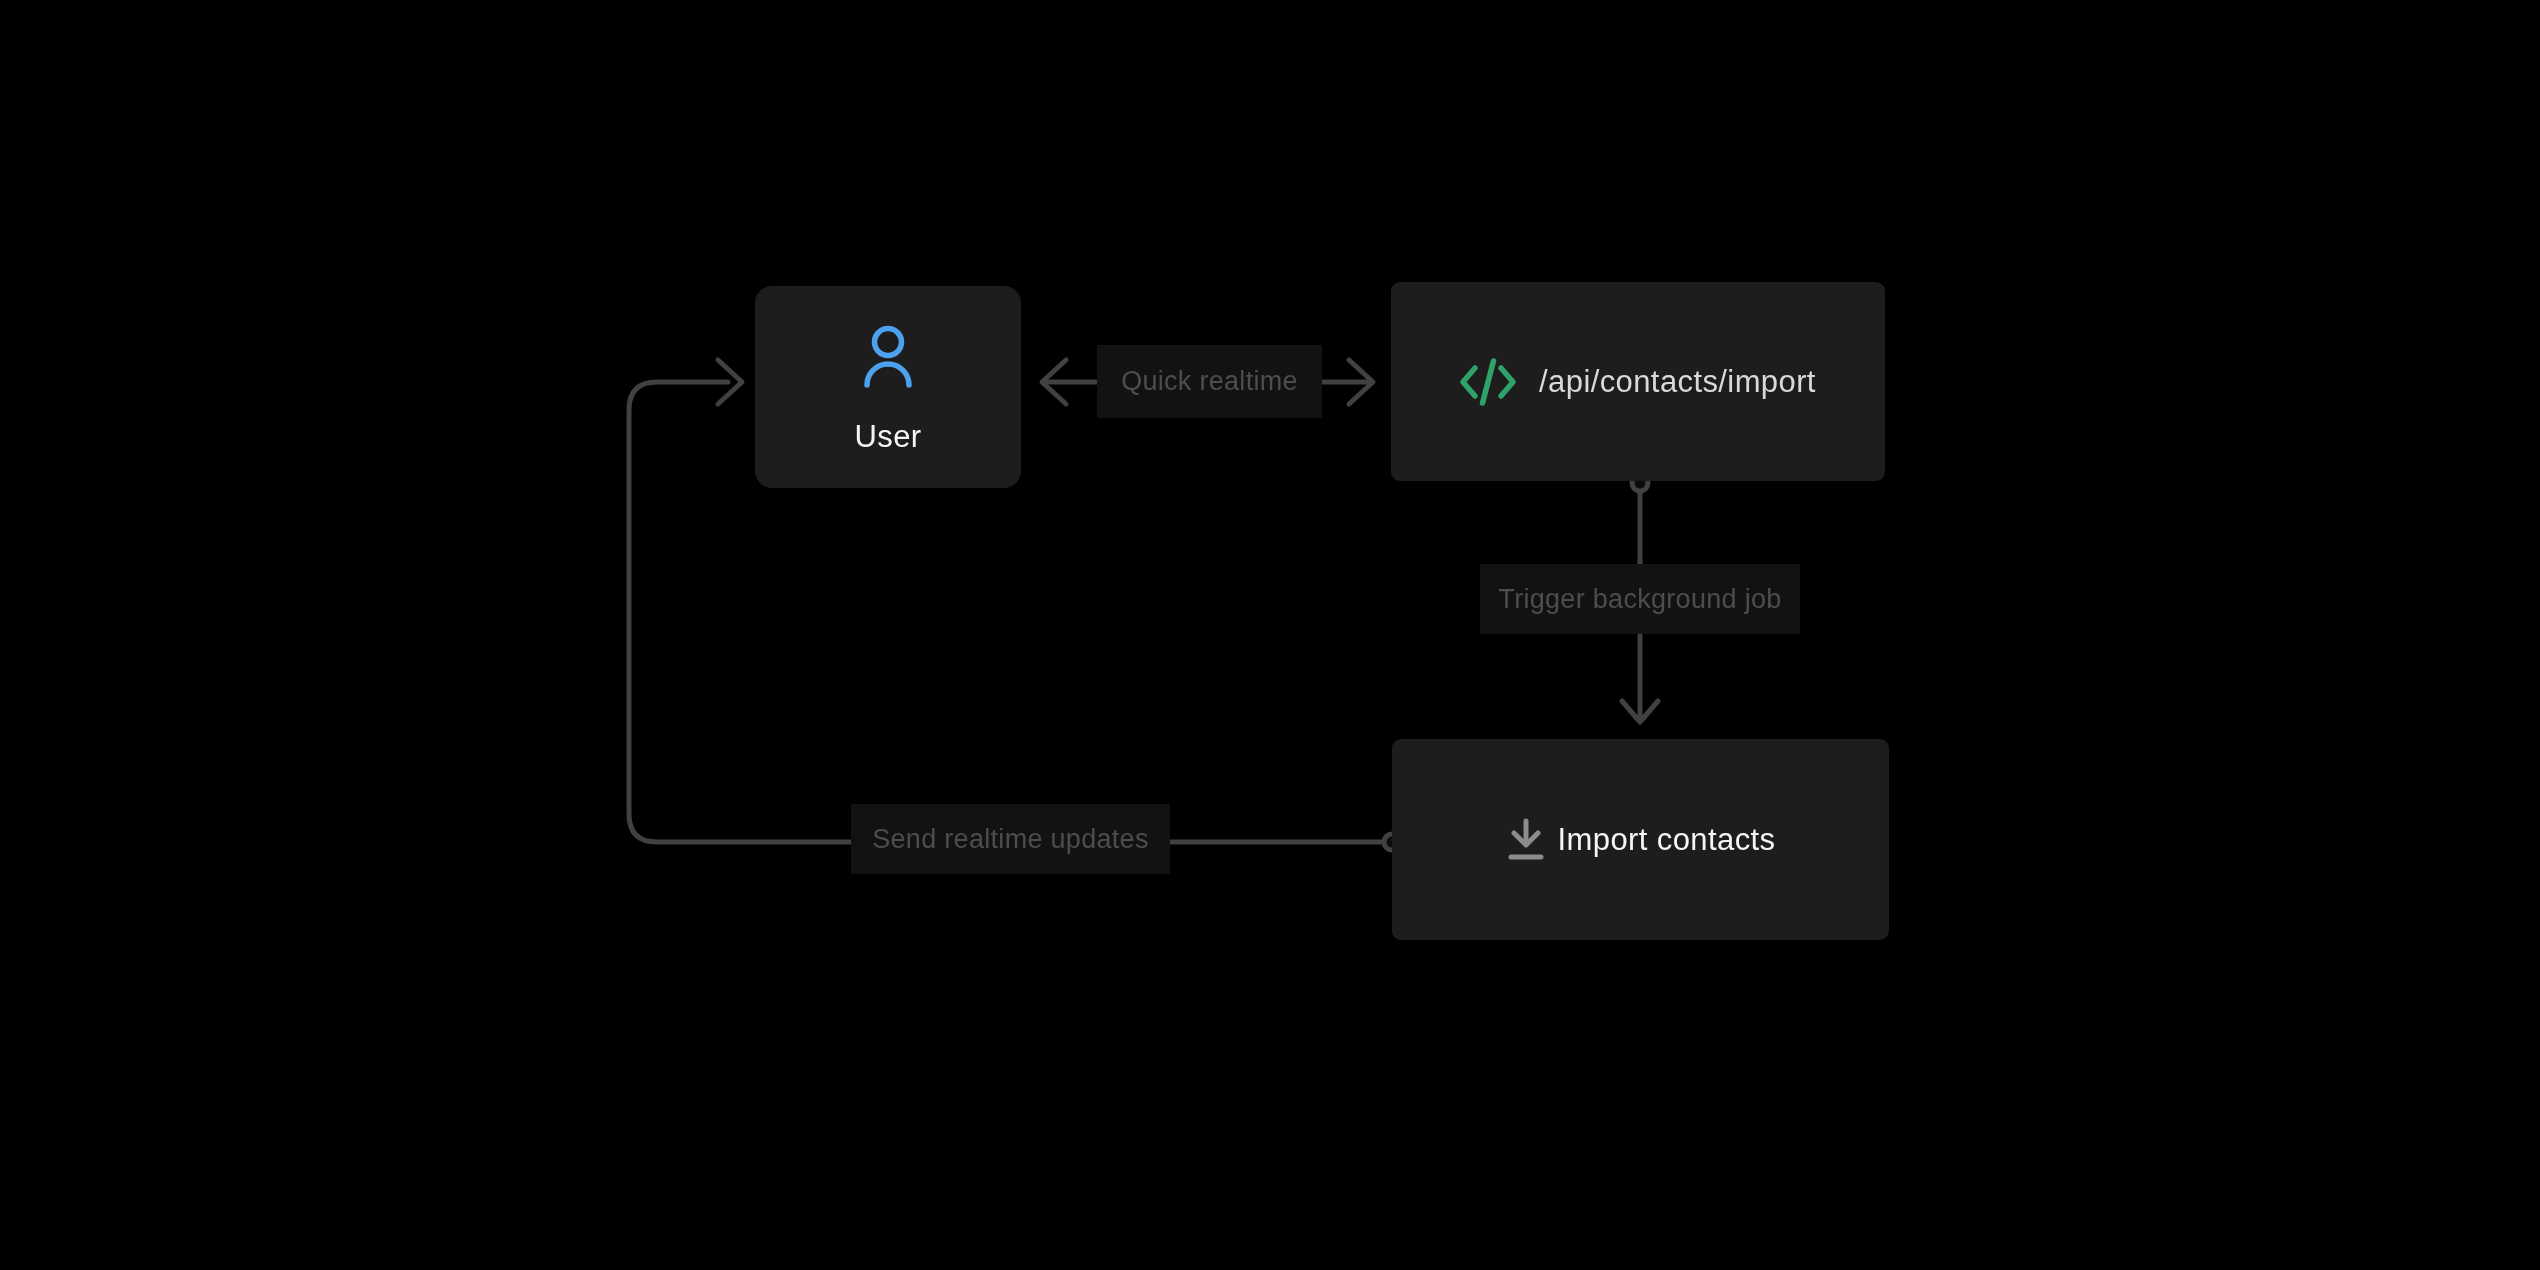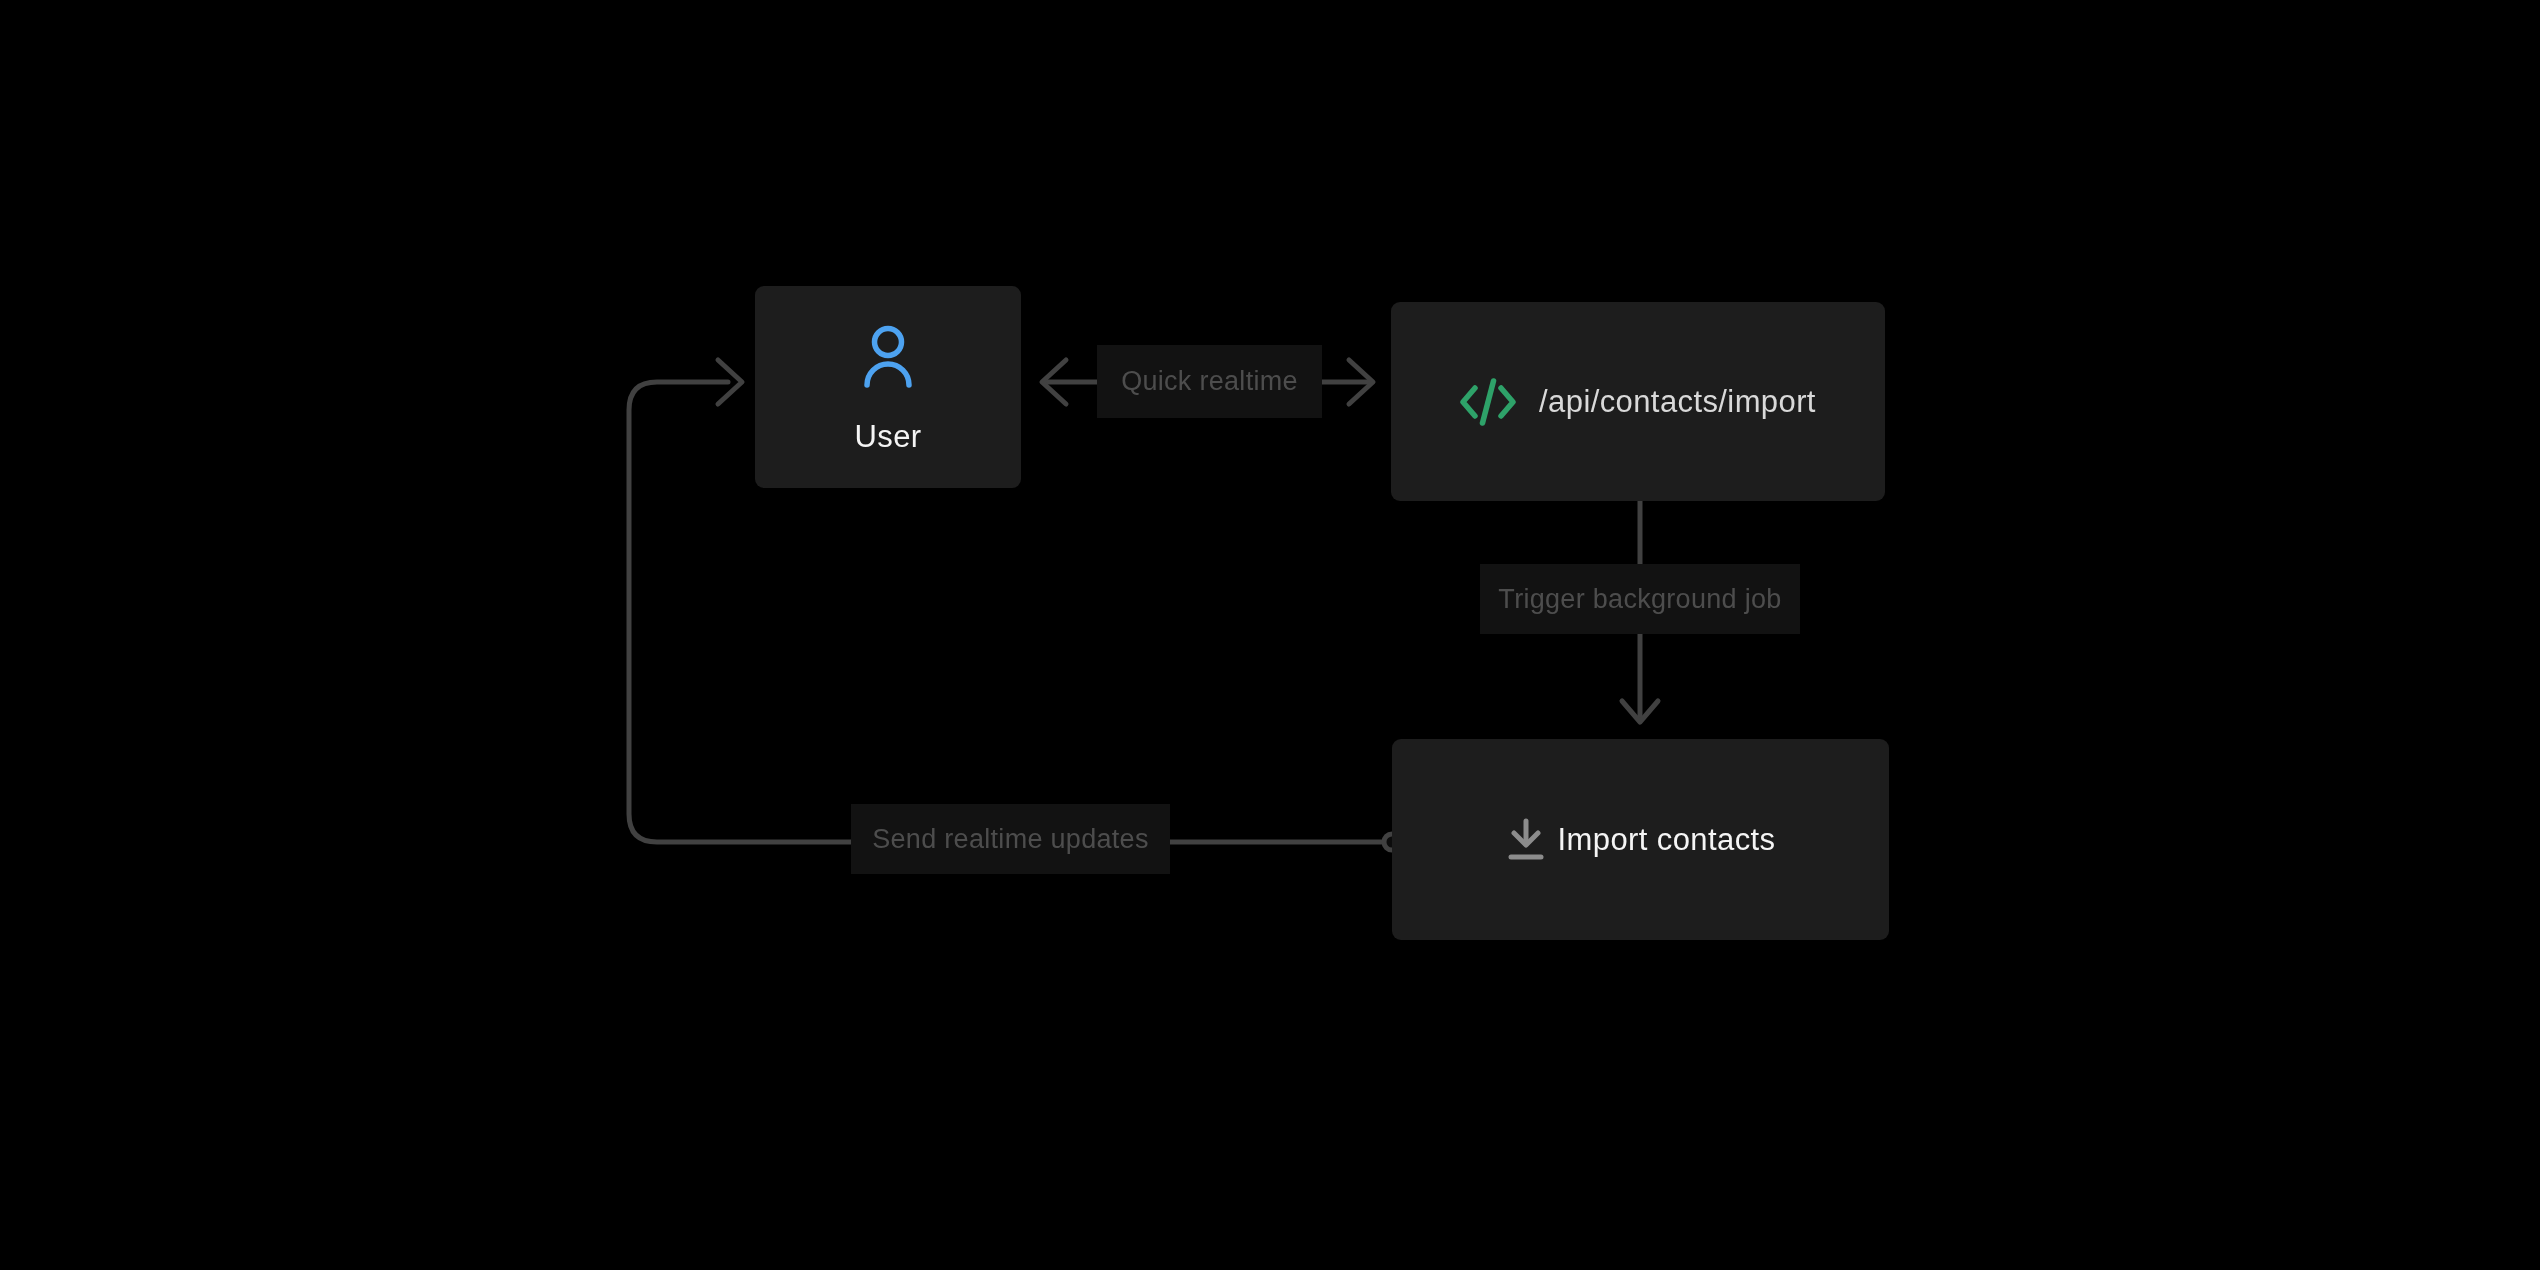--- a/index.html
+++ b/index.html
@@ -26,27 +26,27 @@
     align-items: center;
     justify-content: center;
     z-index: 2;
   }
   .node-user {
     left: 755px; top: 286px;
     width: 266px; height: 202px;
     flex-direction: column;
     gap: 28px;
     padding-top: 6px;
+    border-radius: 17px;
   }
   .node-api {
     left: 1391px; top: 282px;
     width: 494px; height: 199px;
     flex-direction: row;
     gap: 23px;
-    margin-top: 20px;
   }
   .node-import {
     left: 1392px; top: 739px;
     width: 497px; height: 201px;
     flex-direction: row;
     gap: 12px;
   }
   .node-title {
     color: #f5f5f5;
     font-size: 31px;

